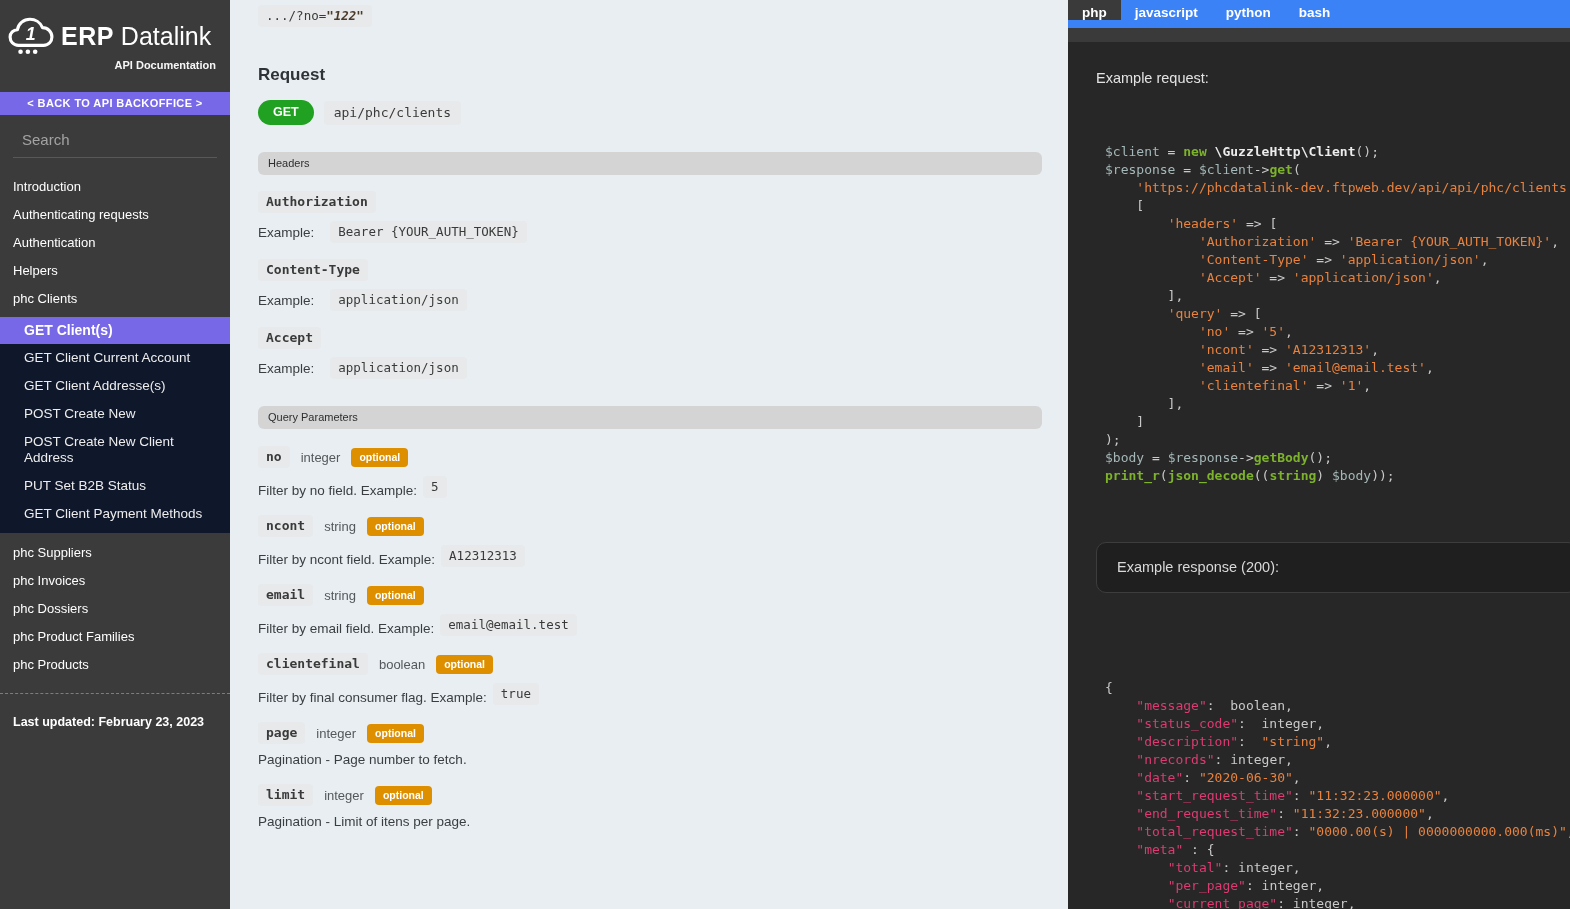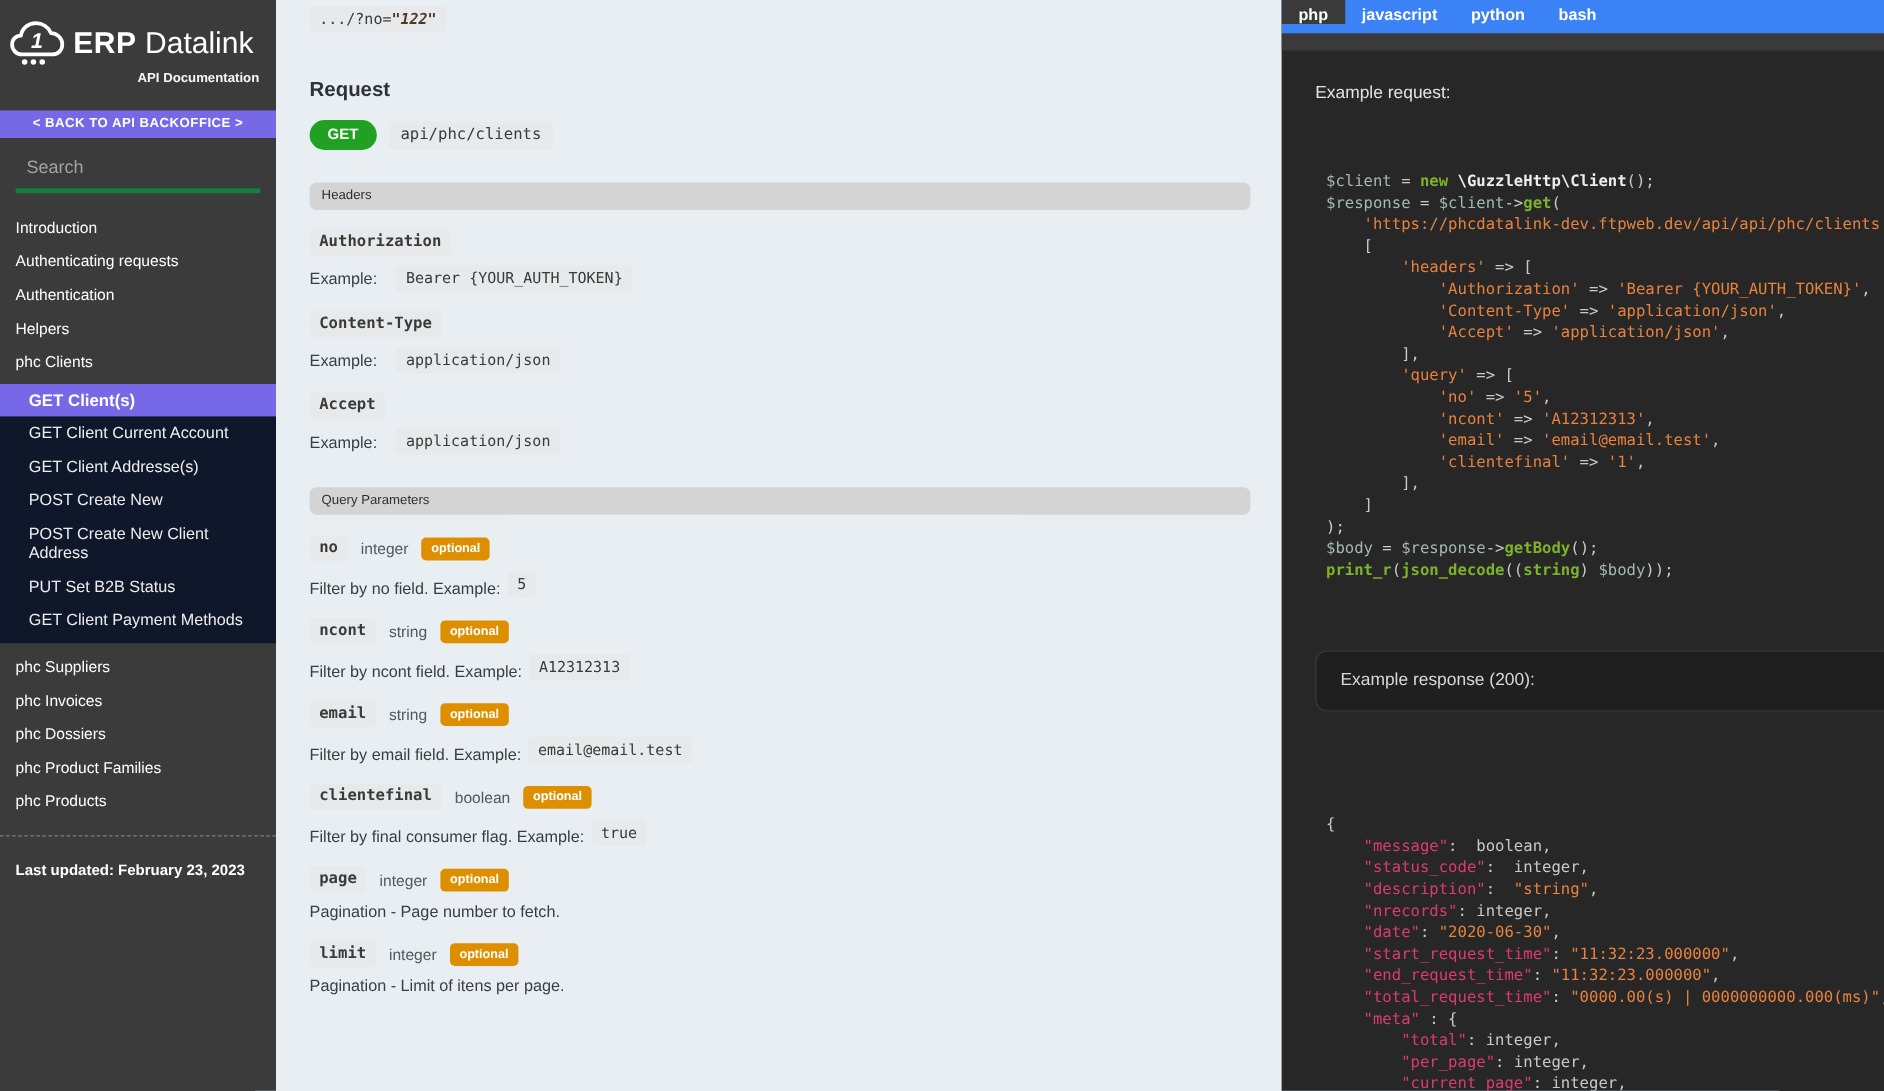--- a/index.html
+++ b/index.html
@@ -11,21 +11,21 @@
   .logo-row { display:flex; align-items:center; gap:7px; padding:16px 12px 0 8px; }
   .brand { color:#fff; font-size:25px; white-space:nowrap; }
   .brand .b { font-weight:800; letter-spacing:.5px; }
   .brand .l { font-weight:400; }
   .logo-sub { text-align:right; padding-right:14px; margin-top:3px; color:#f7f7f7;
               font-size:11px; font-weight:700; }
   .back-btn { display:block; width:100%; margin-top:21px; background:#7768e8; border:none;
               color:#fff; font-family:inherit; font-size:11px; font-weight:700; letter-spacing:.4px;
               padding:5px 0 6px; text-align:center; cursor:pointer; }
   .search-box { display:flex; align-items:center; gap:9px; margin:16px 13px 0 13px;
-                padding-bottom:9px; border-bottom:4px solid #15803d; }
+                padding-bottom:9px; border-bottom:1px solid #15803d; }
   .search-box input { flex:1; background:transparent; border:none; outline:none;
                       color:#ddd; font-family:inherit; font-size:15px; }
   .search-box input::placeholder { color:#a3a3a3; }
   .nav { margin-top:14px; }
   .nav-item { padding:6px 13px 5px; font-size:13px; font-weight:400; color:#fff;
               cursor:pointer; line-height:17px; }
   .sub-group { background:#0f172a; margin-top:5px; padding-bottom:5px; }
   .sub-item { padding:6px 8px 6px 24px; font-size:13.5px; font-weight:400; color:#ededed;
               cursor:pointer; line-height:16px; }
   .sub-item.active { background:#7768e8; color:#fff; font-weight:600; font-size:14px;

